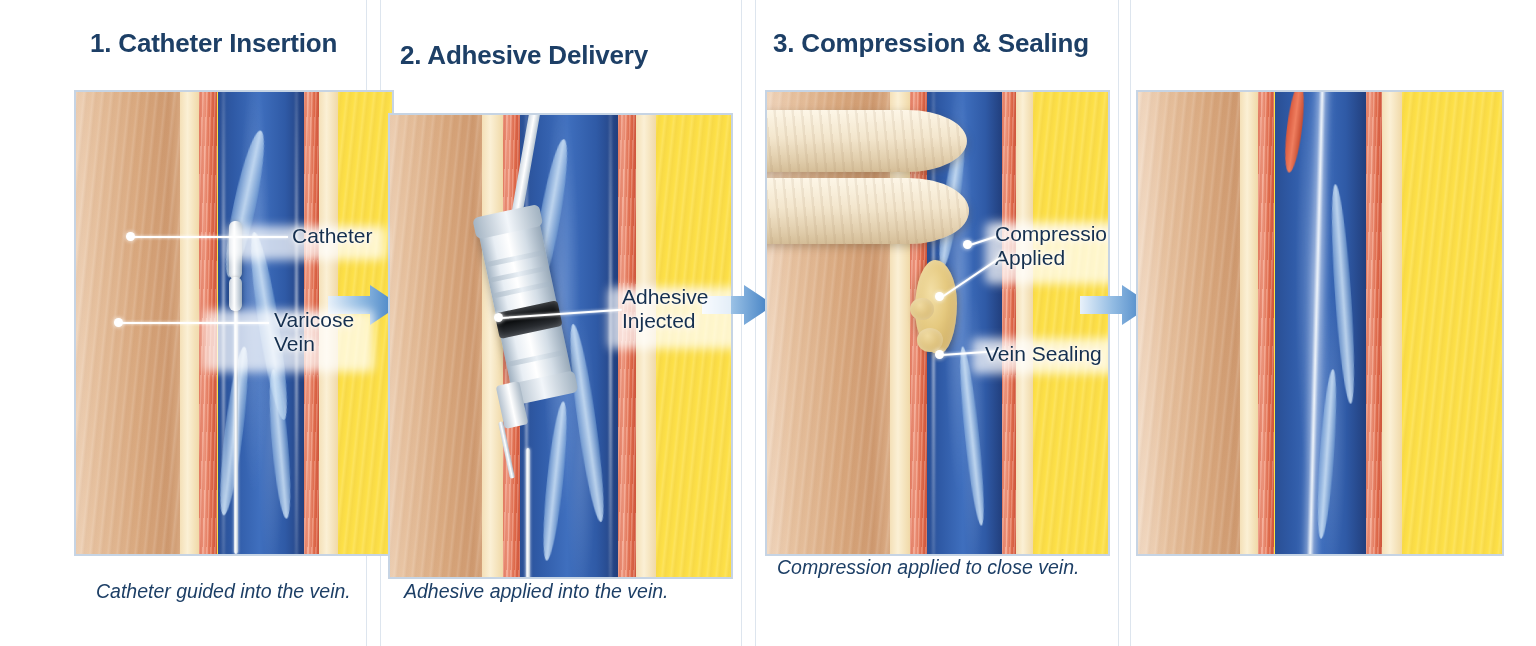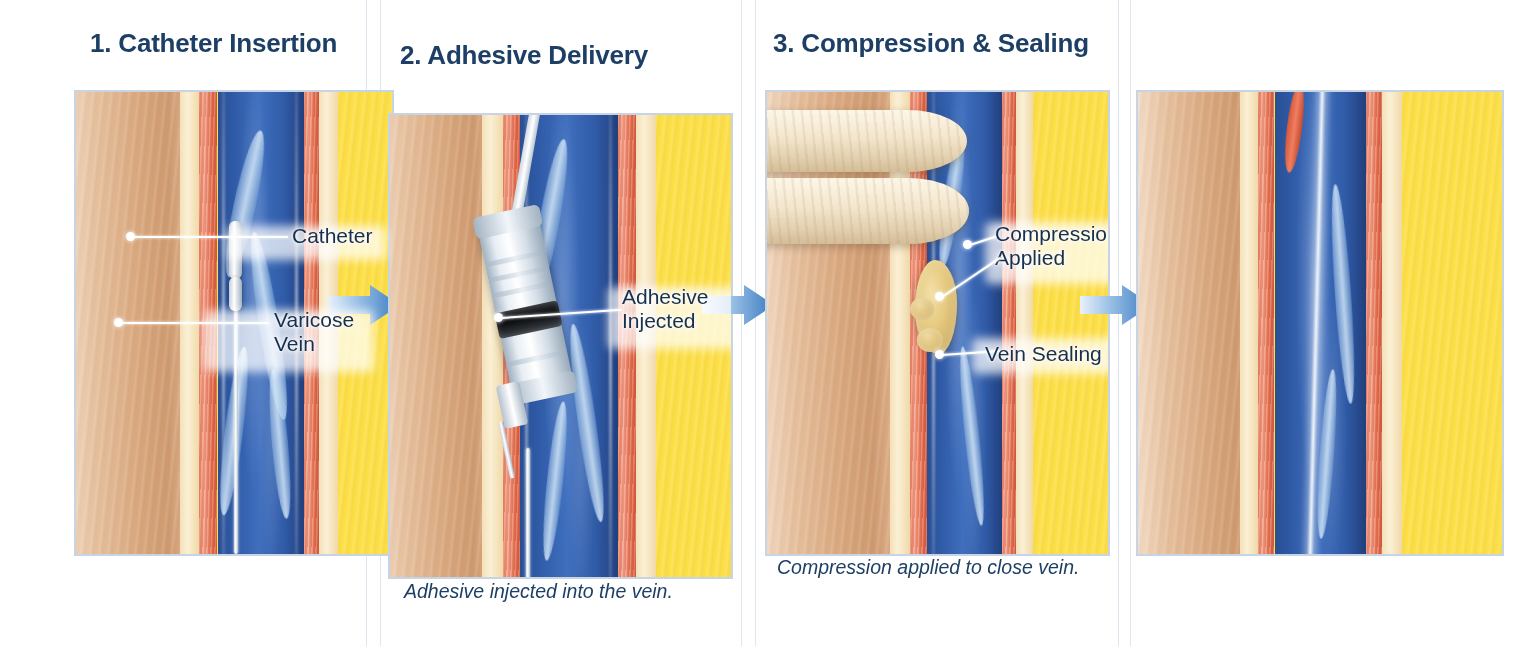--- a/index.html
+++ b/index.html
@@ -298,20 +298,21 @@
       <div class="leader" style="left:57px; top:144px; width:155px;"></div>
       <div class="anno" style="left:216px; top:132px;">Catheter</div>
 
       <div class="anno-plate" style="left:128px; top:218px; width:170px; height:62px;"></div>
       <div class="dot" style="left:38px; top:226px;"></div>
       <div class="leader" style="left:45px; top:230px; width:148px;"></div>
       <div class="anno" style="left:198px; top:216px;">Varicose
 Vein</div>
     </div>
 
+    <div class="panel-caption" style="top:490px;">Catheter guided into the vein.</div>
   </div>
 
   <div class="arrow" style="left:326px; top:282px;">
     <svg width="76" height="46" viewBox="0 0 76 46" aria-hidden="true">
       <defs>
         <linearGradient id="ag1" x1="0" y1="0" x2="1" y2="0">
           <stop offset="0%" stop-color="#e8f1fa"></stop>
           <stop offset="45%" stop-color="#93bce3"></stop>
           <stop offset="100%" stop-color="#3a7ac0"></stop>
         </linearGradient>
@@ -367,21 +368,21 @@
         <div class="catheter" style="left:40%; top:72%; height:30%;"></div>
       </div>
 
       <div class="anno-plate" style="left:218px; top:172px; width:135px; height:62px;"></div>
       <div class="dot" style="left:104px; top:198px;"></div>
       <div class="leader" style="left:112px; top:202px; width:120px; transform:rotate(-4deg);"></div>
       <div class="anno" style="left:232px; top:170px;">Adhesive
 Injected</div>
     </div>
 
-    <div class="panel-caption" style="top:490px; left:16px;">Adhesive injected into the vein.</div>
+    <div class="panel-caption" style="top:490px; left:16px;">Adhesive applied into the vein.</div>
   </div>
 
   <div class="arrow" style="left:700px; top:282px;">
     <svg width="76" height="46" viewBox="0 0 76 46" aria-hidden="true">
       <defs>
         <linearGradient id="ag2" x1="0" y1="0" x2="1" y2="0">
           <stop offset="0%" stop-color="#e8f1fa"></stop>
           <stop offset="45%" stop-color="#93bce3"></stop>
           <stop offset="100%" stop-color="#3a7ac0"></stop>
         </linearGradient>

